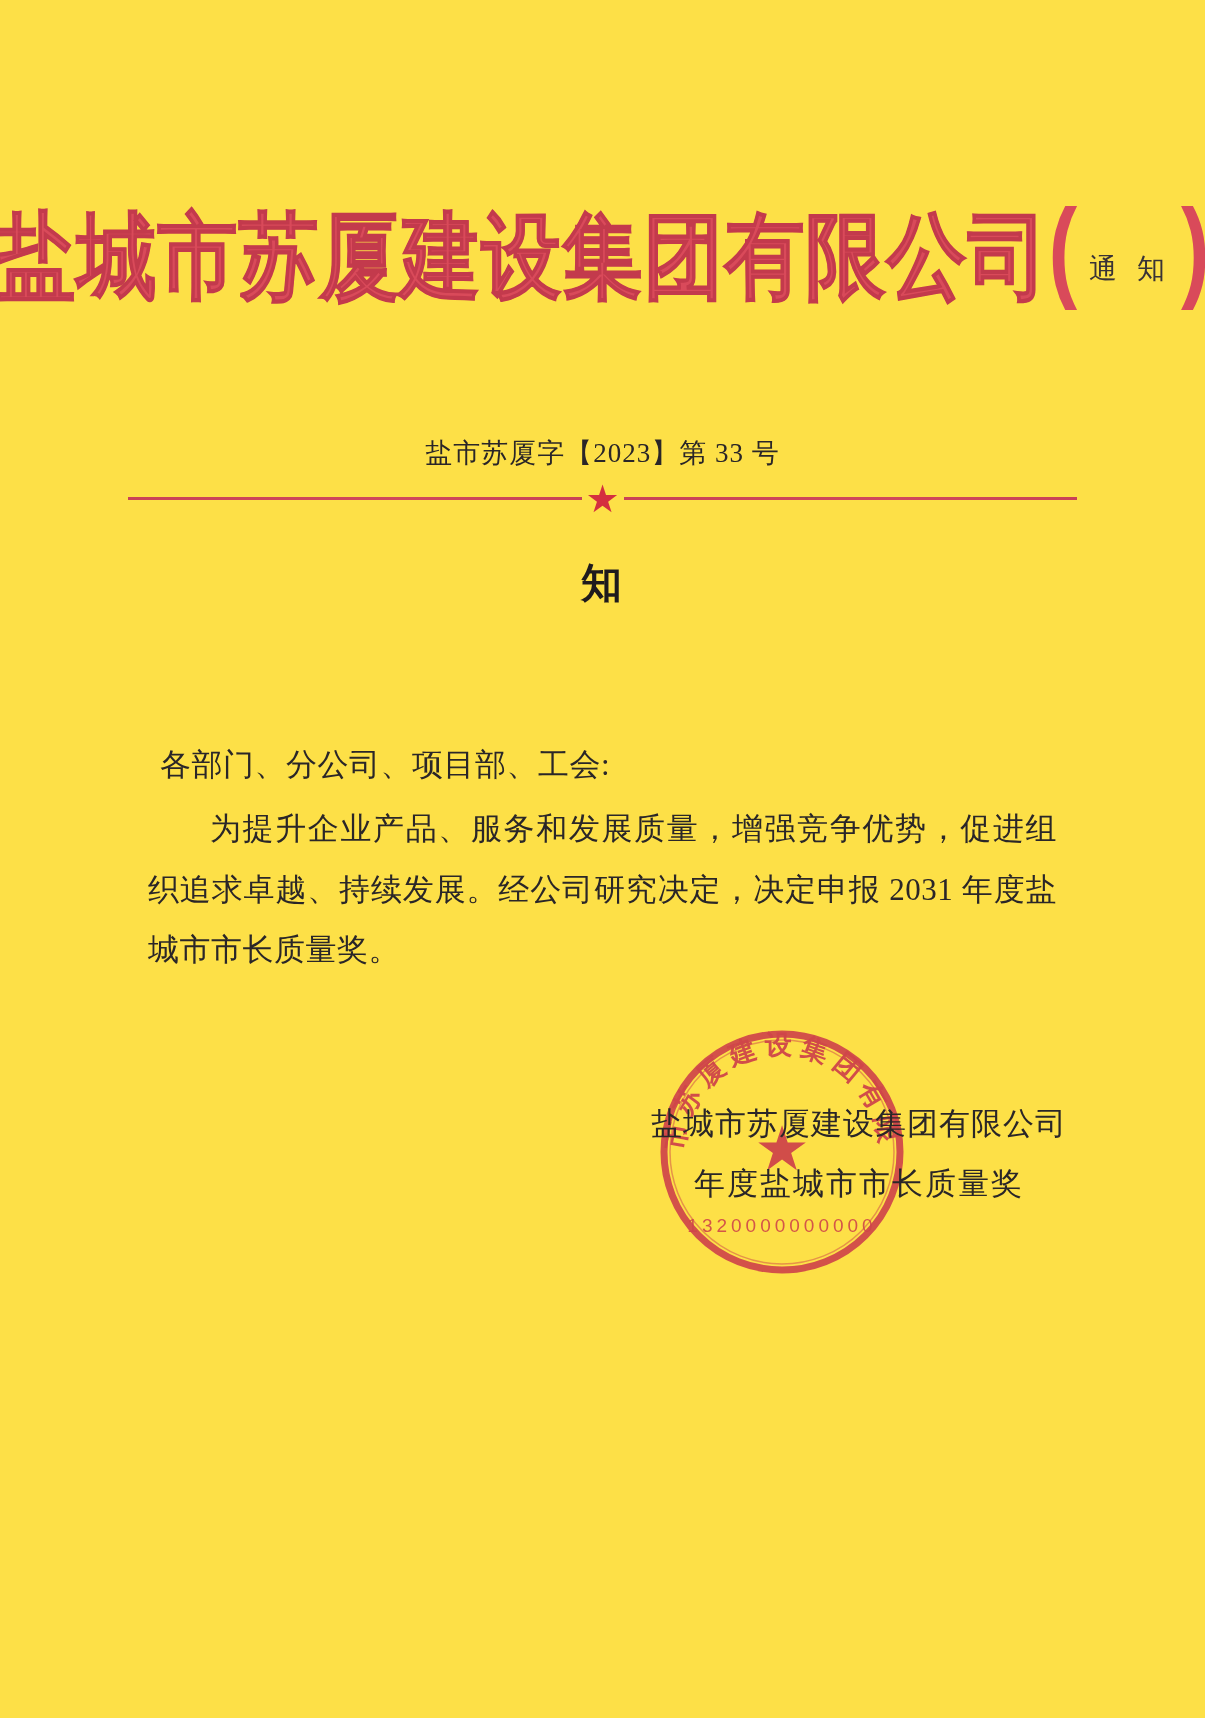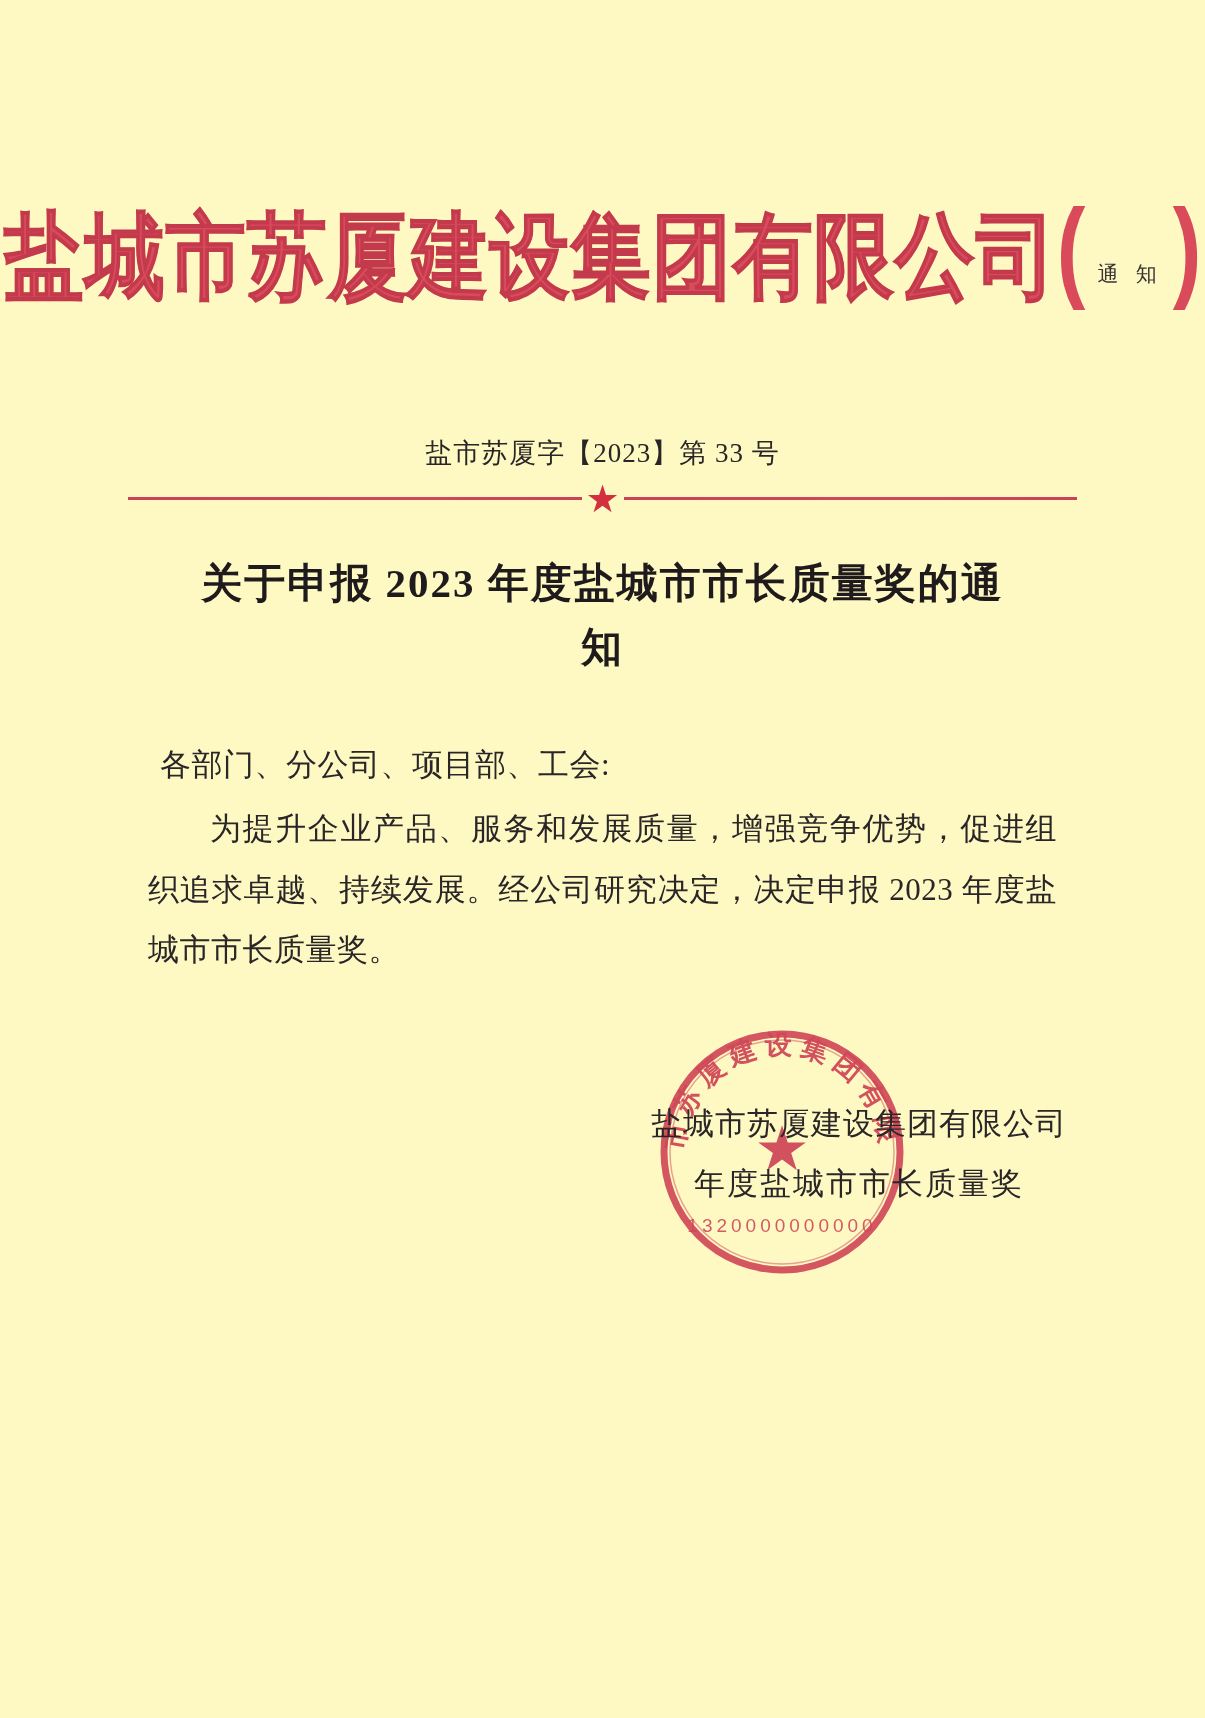--- a/index.html
+++ b/index.html
@@ -9,21 +9,21 @@
   }
   body {
     font-family: "Liberation Serif", "DejaVu Serif", serif;
     color: #231f20;
   }
 
   .page {
     position: relative;
     width: 1205px;
     height: 1718px;
-    background: #fef9c3;
+    background: #fde047;
     overflow: hidden;
   }
 
   
   .letterhead {
     position: absolute;
     left: 0;
     right: 0;
     top: 196px;
     height: 130px;
@@ -51,22 +51,22 @@
   .paren {
     font-family: "Liberation Sans", "DejaVu Sans", sans-serif;
     font-weight: bold;
     font-size: 86px;
     line-height: 1;
     color: #d94a5a;
     transform: scaleY(1.3);
     transform-origin: bottom center;
   }
   .doc-kind {
-    font-family: Liberation Serif, serif;
-    font-size: 21px;
+    font-family: Liberation Sans, sans-serif;
+    font-size: 28px;
     letter-spacing: 6px;
     color: #3a3336;
     padding: 0 10px 16px 12px;
   }
 
   
   .doc-number {
     position: absolute;
     left: 0;
     right: 0;
@@ -184,27 +184,26 @@
 
   <div class="doc-number">盐市苏厦字【2023】第 33 号</div>
 
   <div class="red-rule">
     <span class="bar"></span>
     <span class="star">★</span>
     <span class="bar"></span>
   </div>
 
   <div class="doc-title">
-    <span>关于申报 2023 年度盐城市市长质量奖的通</span>
     <span class="line2">知</span>
   </div>
 
   <div class="body-block">
     <p class="salutation">各部门、分公司、项目部、工会:</p>
-    <p class="para">为提升企业产品、服务和发展质量，增强竞争优势，促进组织追求卓越、持续发展。经公司研究决定，决定申报 2023 年度盐城市市长质量奖。</p>
+    <p class="para">为提升企业产品、服务和发展质量，增强竞争优势，促进组织追求卓越、持续发展。经公司研究决定，决定申报 2031 年度盐城市市长质量奖。</p>
   </div>
 
   <div class="seal">
     <svg viewBox="0 0 264 264" xmlns="http://www.w3.org/2000/svg">
       <defs>
         <path id="sealArc" d="M 132,132 m -98,0 a 98,98 0 1,1 196,0" fill="none"></path>
         <path id="sealArcText" d="M 34,132 a 98,98 0 1,1 196,0" fill="none"></path>
       </defs>
       <circle cx="132" cy="132" r="118" fill="none" stroke="#c9304a" stroke-width="7" opacity="0.92"></circle>
       <circle cx="132" cy="132" r="112" fill="none" stroke="#c9304a" stroke-width="1.5" opacity="0.5"></circle>

